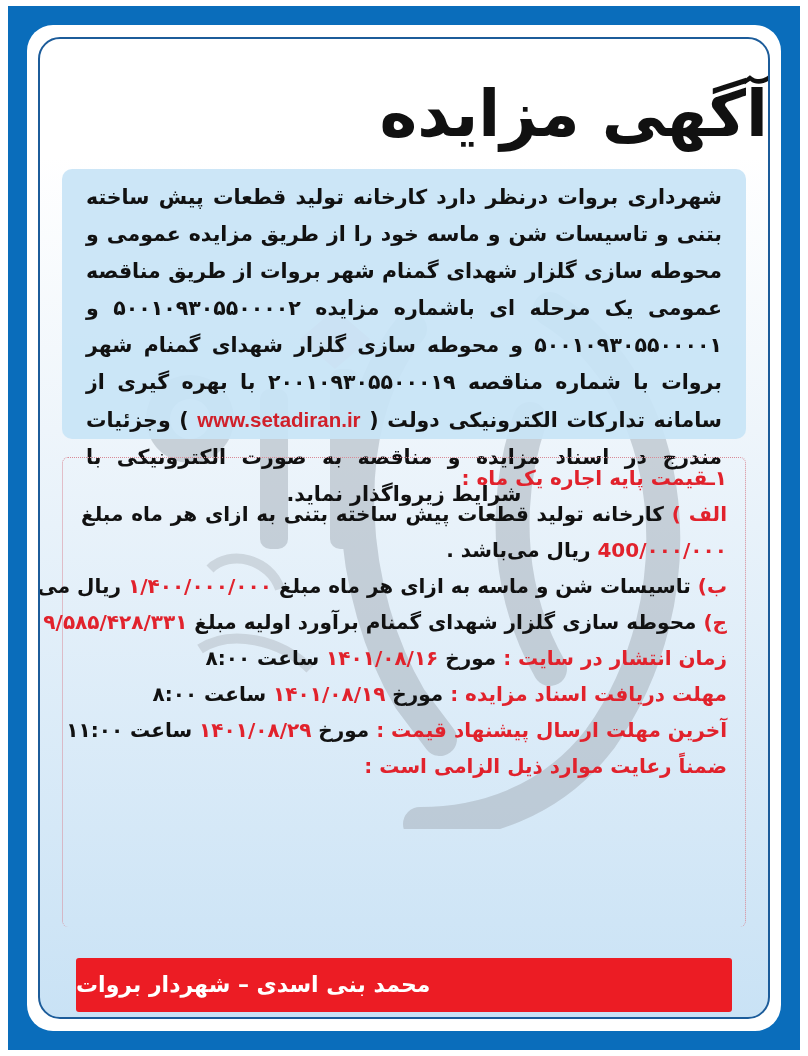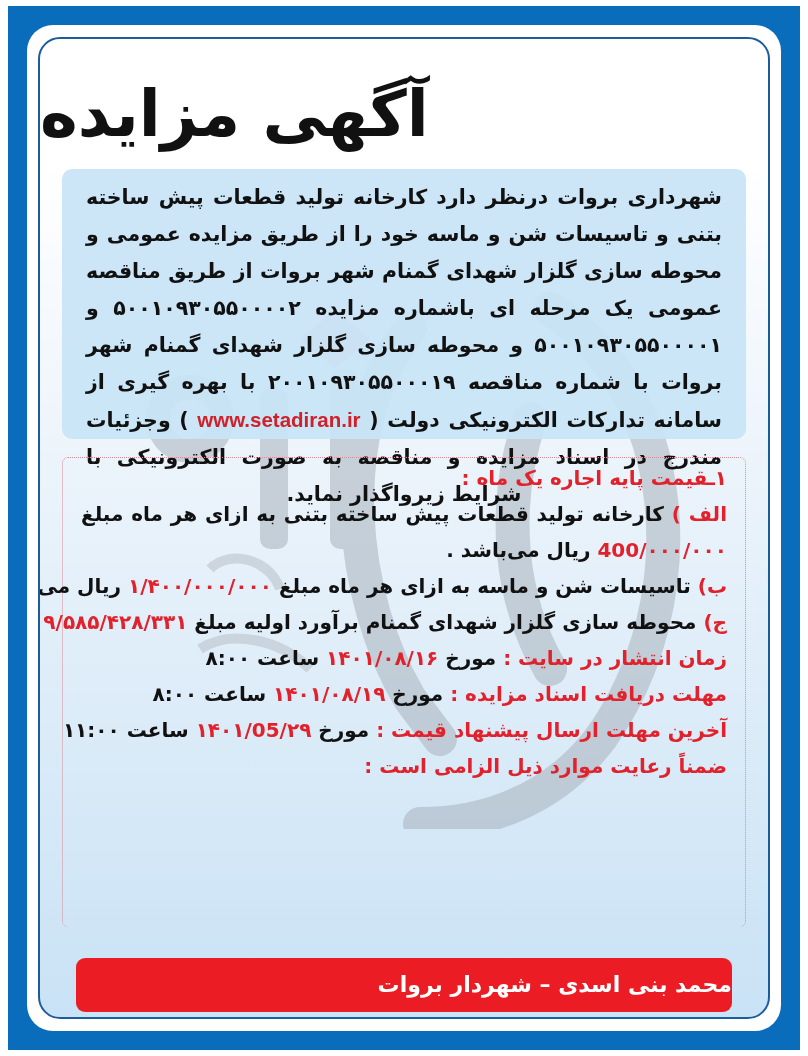--- a/index.html
+++ b/index.html
@@ -20,21 +20,21 @@
       position: absolute; left: 11px; top: 12px; right: 11px; bottom: 12px;
       border: 2.5px solid #1c5c9a; border-radius: 22px;
       background: linear-gradient(180deg, #ffffff 0%, #ffffff 12%, #eef5fb 40%, #c9e2f5 100%);
       overflow: hidden;
     }
     .watermark {
       position: absolute; left: 40px; top: 230px; width: 620px; height: 560px;
       pointer-events: none; opacity: 0.55;
     }
     .title {
-      position: absolute; left: 0; right: 0; top: 38px; text-align: left;
+      position: absolute; left: 0; right: 0; top: 38px; text-align: right;
       font-size: 64px; font-weight: bold; color: #111;
       font-family: "DejaVu Sans", sans-serif; direction: rtl;
     }
     .intro-box {
       position: absolute; left: 22px; right: 22px; top: 130px; height: 270px;
       background: rgba(200, 228, 246, 0.92); border-radius: 10px;
       padding: 10px 24px; box-sizing: border-box;
       direction: rtl; text-align: justify; text-align-last: center;
       font-size: 20.5px; font-weight: bold; line-height: 37px; color: #111;
     }
@@ -44,23 +44,23 @@
       border: 1.5px dotted #d98a96; border-radius: 6px; border-bottom: none;
       padding: 2px 18px; box-sizing: border-box; direction: rtl;
       font-size: 20px; font-weight: bold; line-height: 36px; color: #111;
     }
     .red { color: #e1222c; }
     .line { display: block; white-space: nowrap; }
     .para { display: block; text-align: justify; }
     .para.last-center { text-align-last: right; }
     .signature {
       position: absolute; left: 36px; right: 36px; top: 919px; height: 54px;
-      background: #ec1c24; border-radius: 9px;
+      background: #ec1c24; border-radius: 3px;
       color: #ffffff; font-weight: bold; font-size: 22px; line-height: 54px;
-      text-align: right; direction: rtl;
+      text-align: left; direction: rtl;
     }
   </style>
 </head>
 <body>
 
 <div class="outer">
   <div class="white-frame">
     <div class="inner-frame">
 
       <svg class="watermark" viewBox="0 0 620 560">
@@ -126,21 +126,21 @@
           <span class="red">مهلت دریافت اسناد مزایده :</span>
           <span>مورخ</span>
           <span class="red">۱۴۰۱/۰۸/۱۹</span>
           <span>ساعت</span>
           <span>۸:۰۰</span>
         </span>
 
         <span class="line">
           <span class="red">آخرین مهلت ارسال پیشنهاد قیمت :</span>
           <span>مورخ</span>
-          <span class="red">۱۴۰۱/05/۲۹</span>
+          <span class="red">۱۴۰۱/۰۸/۲۹</span>
           <span>ساعت</span>
           <span>۱۱:۰۰</span>
         </span>
 
         <span class="line red">ضمناً رعایت موارد ذیل الزامی است :</span>
       </div>
 
       <div class="signature">محمد بنی اسدی – شهردار بروات</div>
 
     </div>

